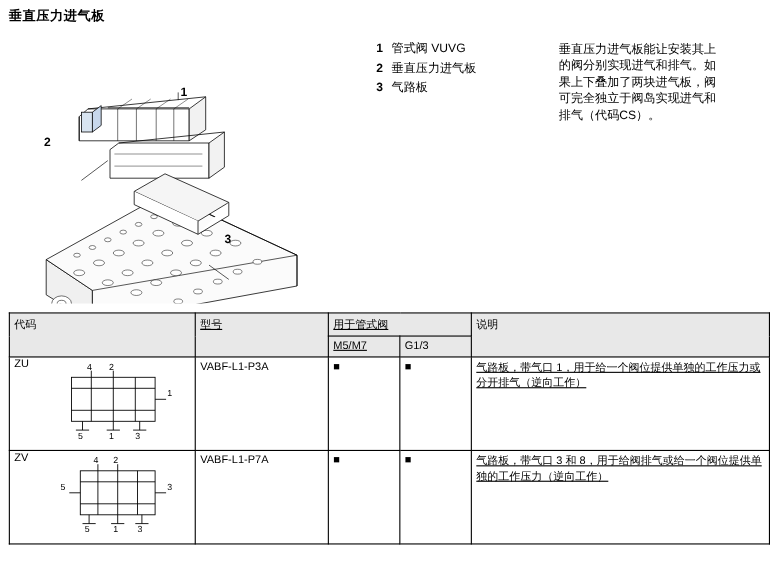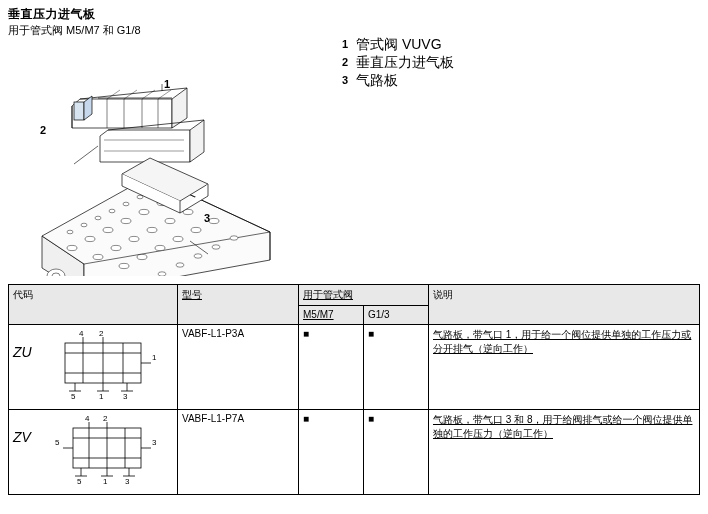--- a/index.html
+++ b/index.html
@@ -48,21 +48,21 @@
     align-items: flex-start;
     margin-bottom: 5px;
   }
   .legend-num {
     font-weight: bold;
     width: 14px;
     flex: 0 0 14px;
     font-size: 11px;
   }
   .legend-label {
-    font-size: 14px;
+    font-size: 11px;
     line-height: 13px;
   }
   .desc-block {
     position: absolute;
     left: 508px;
     top: 38px;
     width: 150px;
     font-size: 11px;
     line-height: 15px;
   }
@@ -109,42 +109,40 @@
     height: 12px;
   }
   .center { text-align: center; vertical-align: middle; }
   .code-cell {
     position: relative;
     height: 78px;
   }
   .code-label {
     position: absolute;
     left: 4px;
-    top: 19px;
-    font-size: 14px;
-    font-style: italic;
+    top: 1px;
+    font-size: 10px;
   }
   .schematic {
     position: absolute;
     left: 46px;
     top: 4px;
   }
   .desc-cell {
     line-height: 14px;
     text-decoration: underline;
   }
   .drawing svg, .schematic svg { display: block; }
 </style>
 </head>
 <body>
 
 <div class="page">
 
   <div class="title">垂直压力进气板</div>
-  <div class="subtitle">用于管式阀 M5/M7 和 G1/8</div>
 
   <div class="drawing">
     <svg width="320" height="240" viewBox="0 0 320 240">
       <g stroke="#000" stroke-width="0.7" fill="none">
 
         <g fill="#ffffff">
           <path d="M60 70 L68 63 L160 63 L160 92 L60 92 Z"></path>
           <path d="M160 63 L175 52 L175 82 L160 92 Z" fill="#f2f2f2"></path>
           <path d="M68 63 L175 52"></path>
           <path d="M60 70 L60 92"></path>
@@ -235,20 +233,21 @@
     <div class="legend-row">
       <div class="legend-num">2</div>
       <div class="legend-label">垂直压力进气板</div>
     </div>
     <div class="legend-row">
       <div class="legend-num">3</div>
       <div class="legend-label">气路板</div>
     </div>
   </div>
 
+  <div class="desc-block">垂直压力进气板能让安装其上的阀分别实现进气和排气。如果上下叠加了两块进气板，阀可完全独立于阀岛实现进气和排气（代码CS）。</div>
 
   <table class="table">
     <thead>
       <tr>
         <td class="col-code" rowspan="2">代码</td>
         <td class="col-type" rowspan="2">型号</td>
         <td class="col-m5" colspan="2">用于管式阀</td>
         <td class="col-desc" rowspan="2">说明</td>
       </tr>
       <tr class="sub-head">

